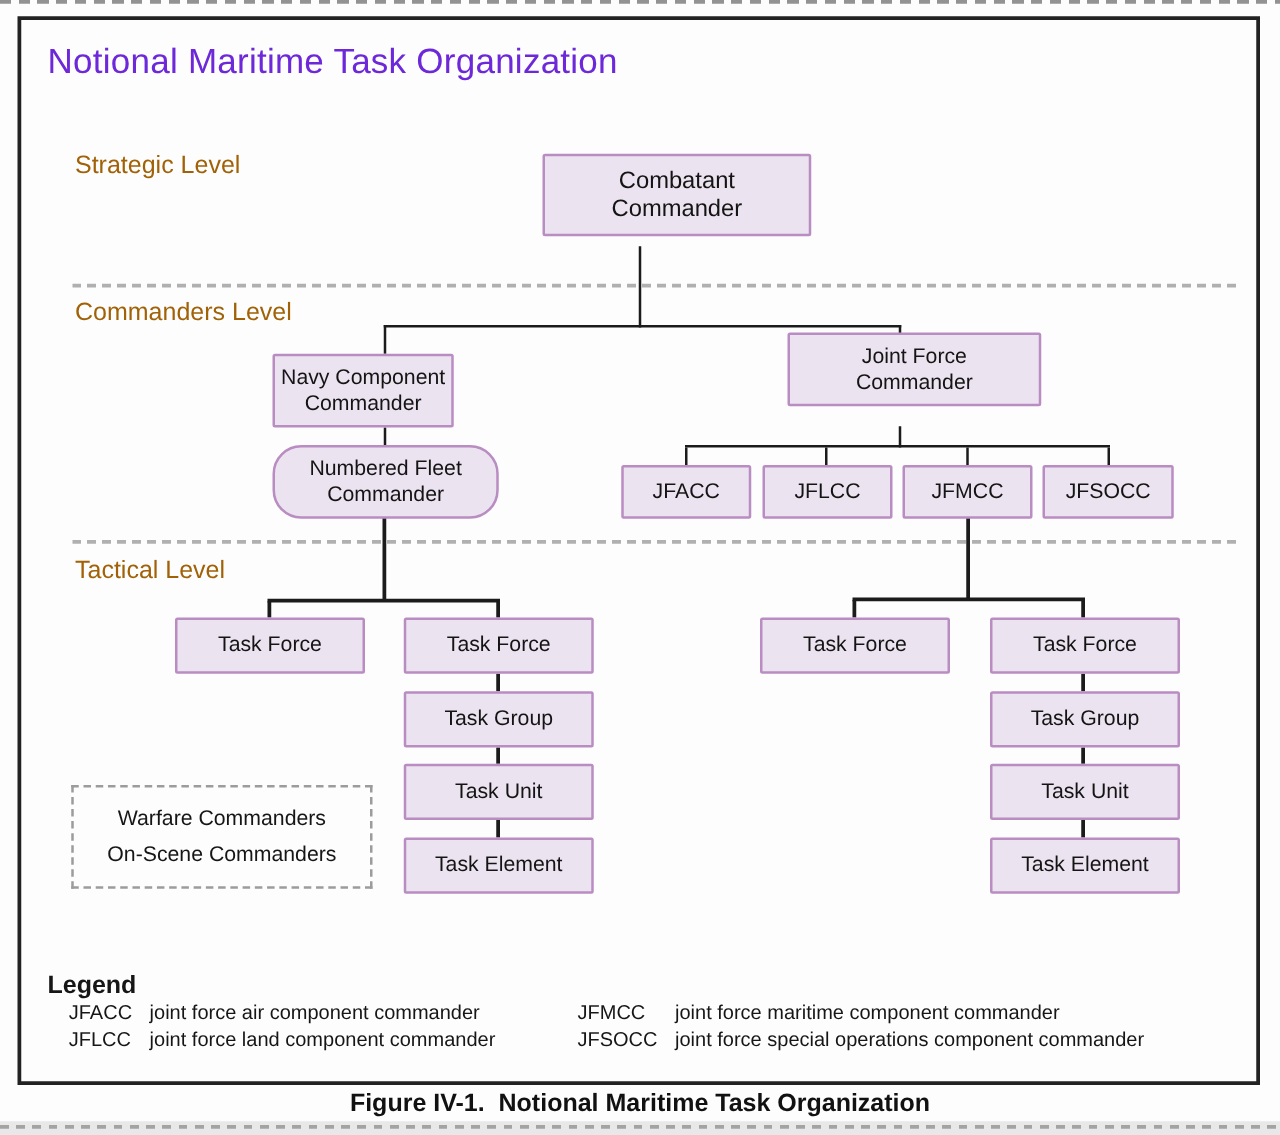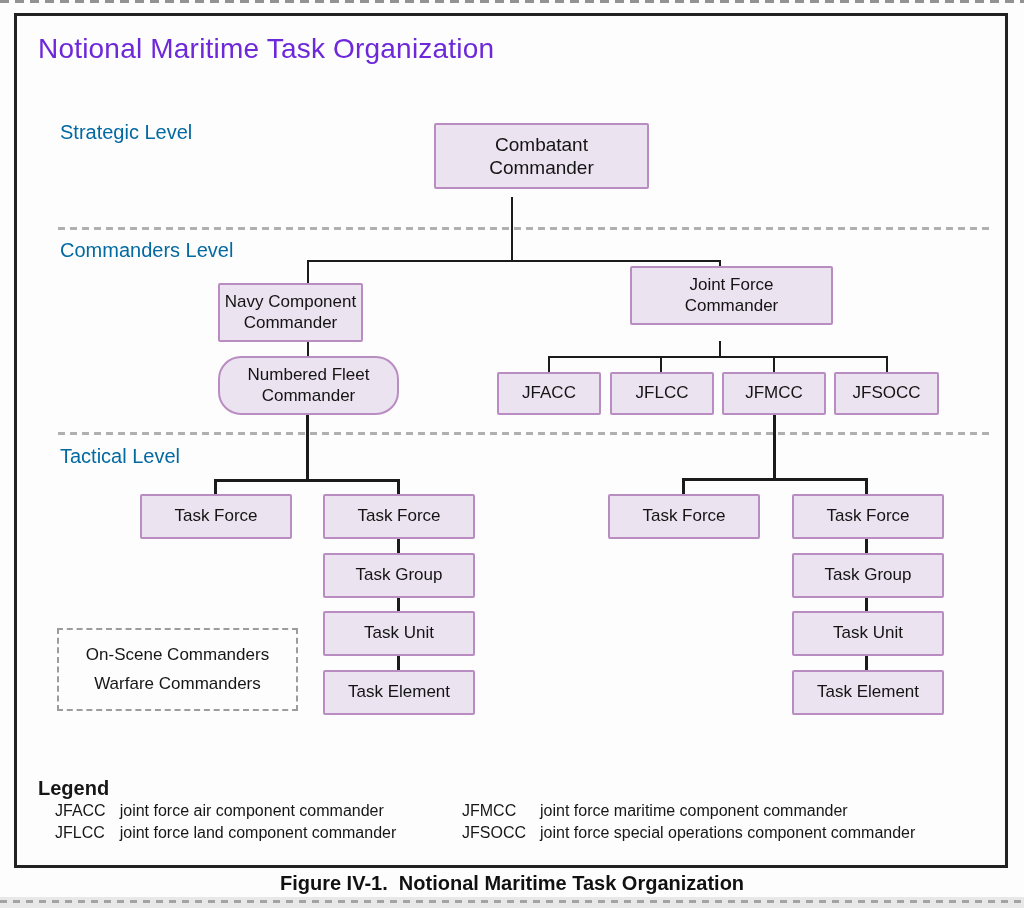--- a/index.html
+++ b/index.html
@@ -18,21 +18,21 @@
     background:repeating-linear-gradient(90deg,#a3a3a3 0 7px,transparent 7px 13px);
   }
   .frame{
     position:absolute;left:14px;top:13px;width:994px;height:855px;
     border:3px solid #222;box-sizing:border-box;background:transparent;
   }
   .diagram-title{
     position:absolute;left:38px;top:33px;font-size:28px;font-weight:500;
     color:#6d28d9;letter-spacing:.2px;
   }
-  .lvl{position:absolute;font-size:20px;color:#0369a1;}
+  .lvl{position:absolute;font-size:20px;color:#a16207;}
   .sep{
     position:absolute;height:3px;
     background:repeating-linear-gradient(90deg,#b0b0b0 0 7px,transparent 7px 12px);
   }
   .node{
     position:absolute;background:#ece3f1;border:2px solid #b98cc2;border-radius:2px;
     box-sizing:border-box;display:flex;align-items:center;justify-content:center;
     text-align:center;font-size:17px;line-height:1.22;color:#141414;white-space:pre-line;
   }
   .node.big{font-size:19px;}
@@ -123,22 +123,22 @@
   <div class="node" style="left:323px;top:611px;width:152px;height:45px;">Task Unit</div>
   <div class="node" style="left:323px;top:670px;width:152px;height:45px;">Task Element</div>
 
   <div class="node" style="left:608px;top:494px;width:152px;height:45px;">Task Force</div>
   <div class="node" style="left:792px;top:494px;width:152px;height:45px;">Task Force</div>
   <div class="node" style="left:792px;top:553px;width:152px;height:45px;">Task Group</div>
   <div class="node" style="left:792px;top:611px;width:152px;height:45px;">Task Unit</div>
   <div class="node" style="left:792px;top:670px;width:152px;height:45px;">Task Element</div>
 
   <div class="annotation-box">
+    <span>Warfare Commanders</span>
     <span>On-Scene Commanders</span>
-    <span>Warfare Commanders</span>
   </div>
 
   <div class="legend-heading">Legend</div>
   <div class="legend-col col1">
     <span class="legend-term">JFACC</span>
     <span class="legend-def">joint force air component commander</span>
     <span class="legend-term">JFLCC</span>
     <span class="legend-def">joint force land component commander</span>
   </div>
   <div class="legend-col col2">

